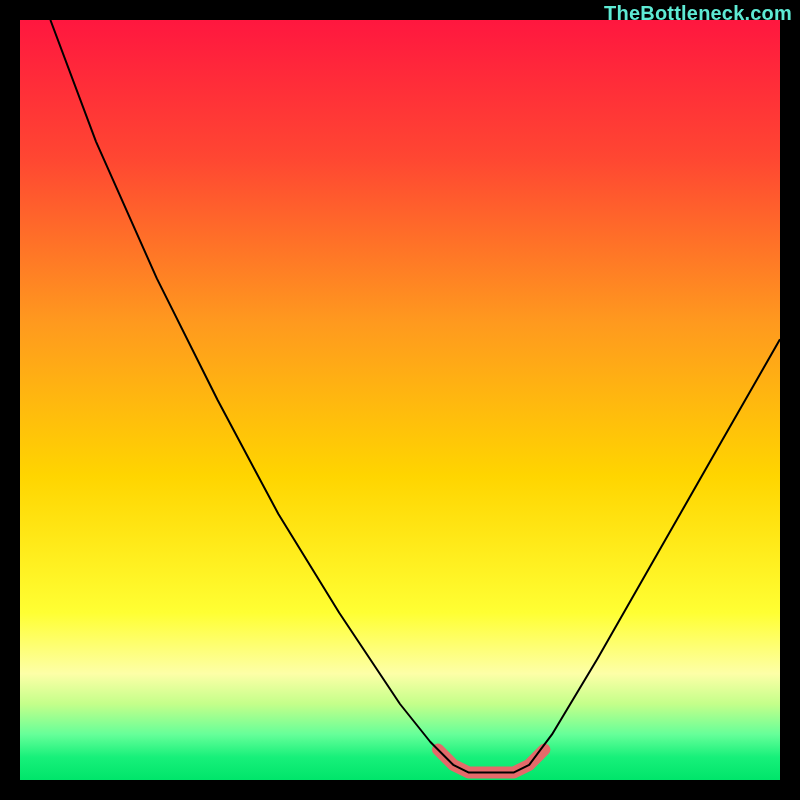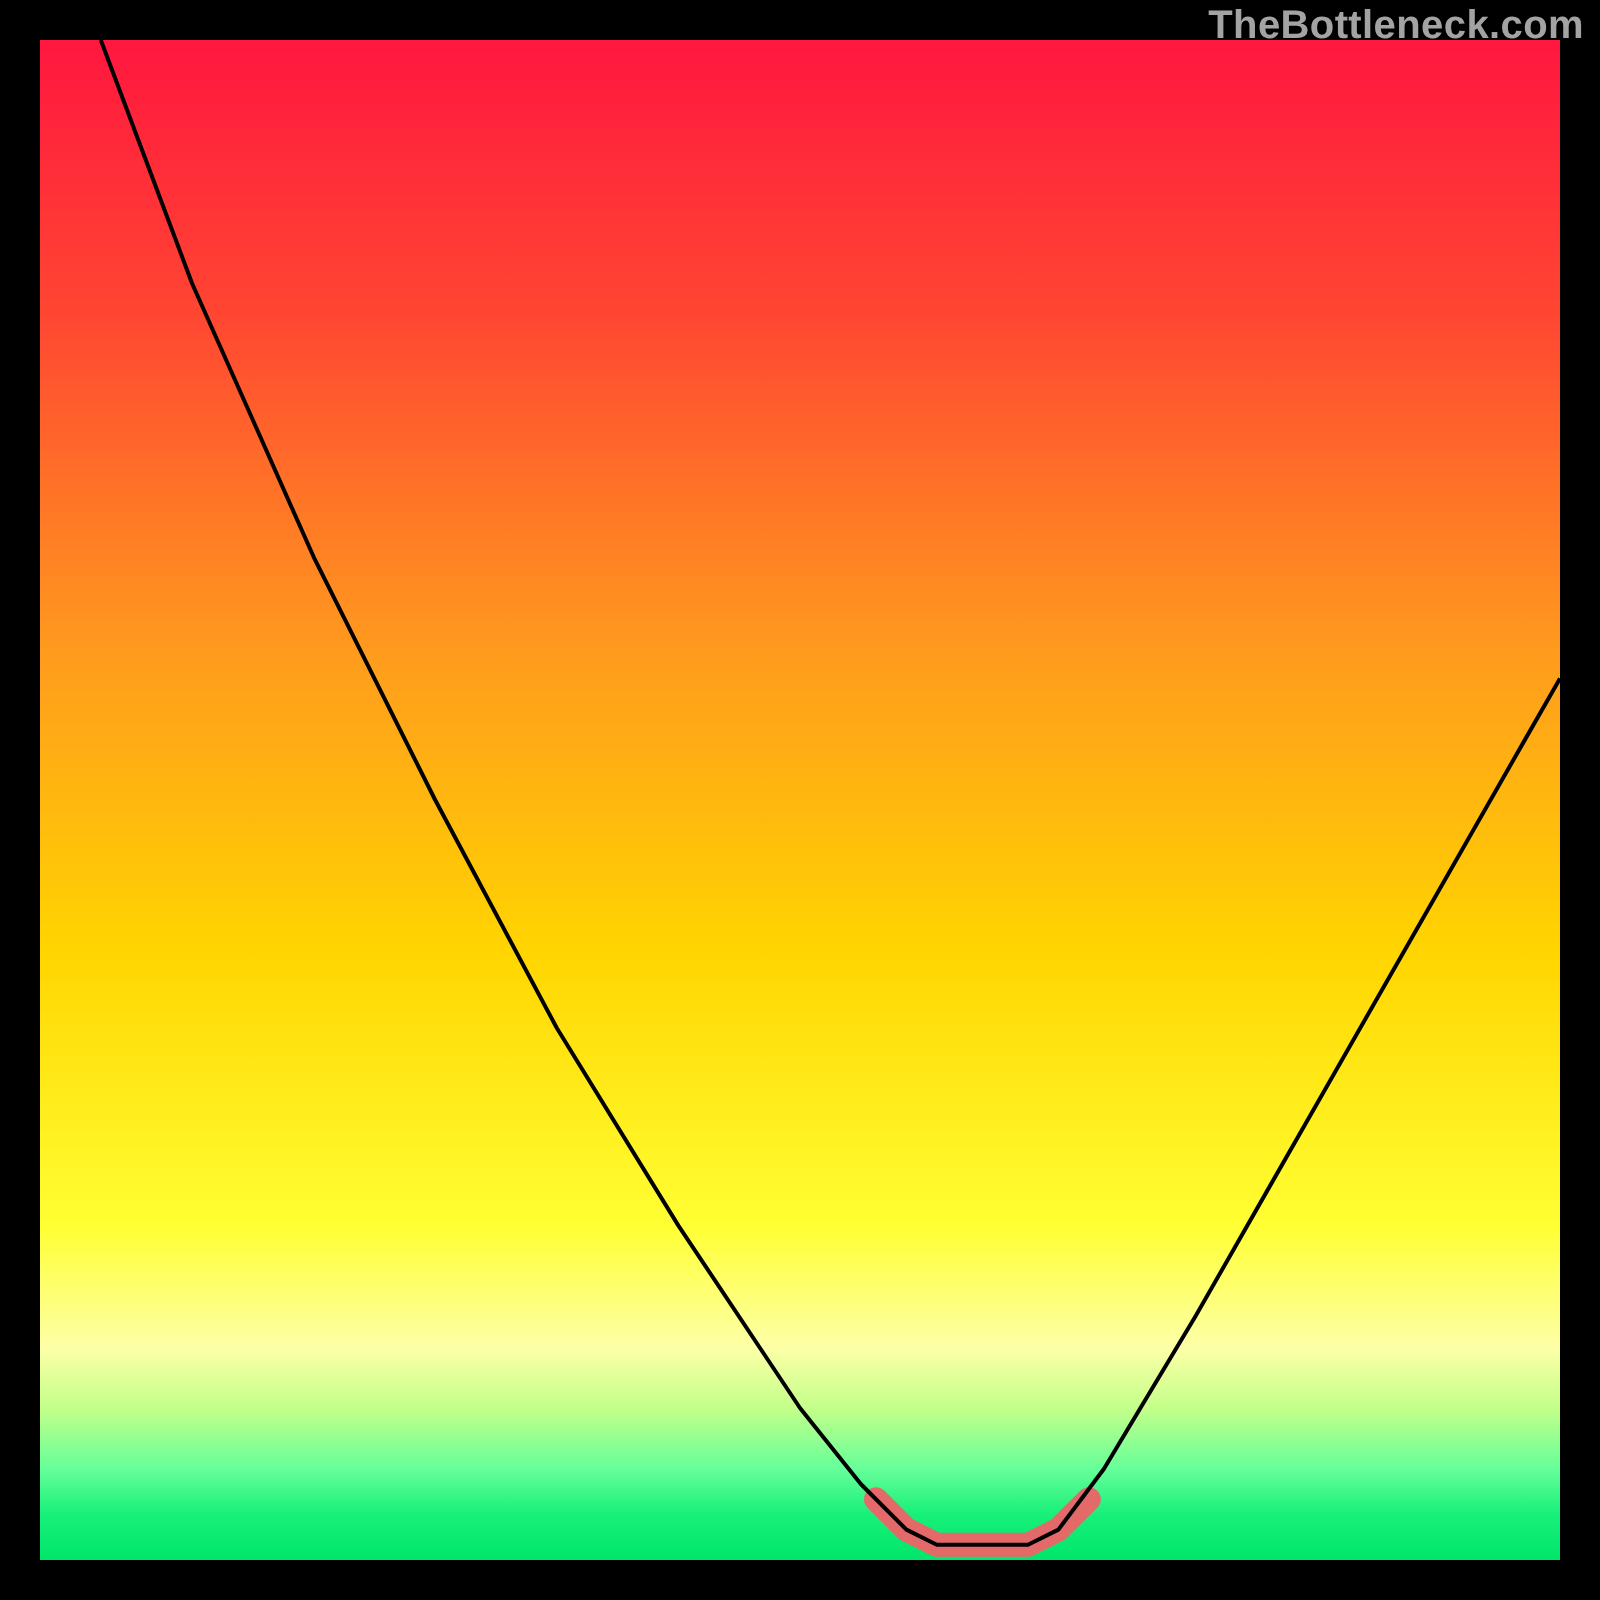--- a/index.html
+++ b/index.html
@@ -24,21 +24,21 @@
     width: 760px;
     height: 760px;
     overflow: hidden;
   }
   .watermark {
     position: absolute;
     top: 2px;
     right: 8px;
     font-size: 20px;
     font-weight: 600;
-    color: #a3a3a3;
+    color: #5eead4;
     letter-spacing: 0.2px;
     user-select: none;
   }
   svg { display: block; }
 </style>
 </head>
 <body>
 
 <div class="stage">
   <div class="plot">

